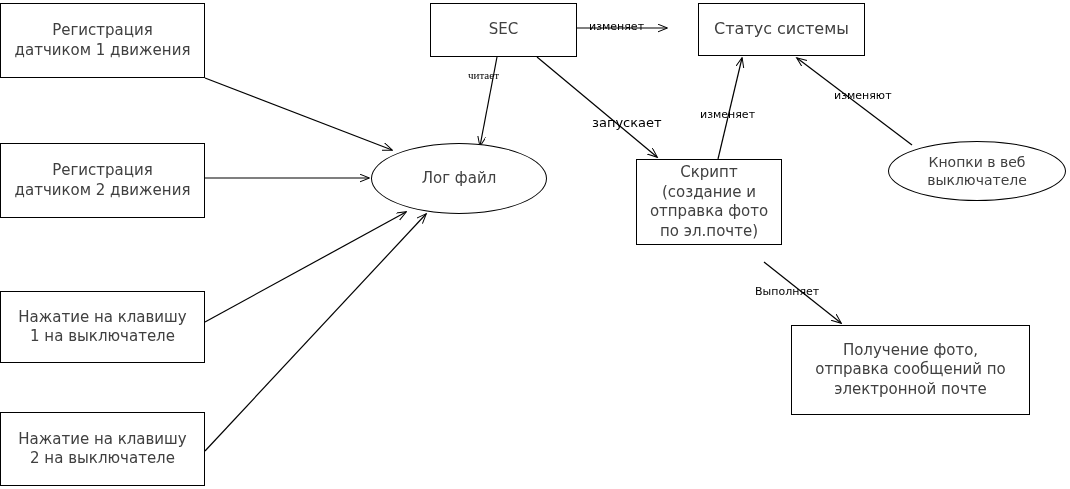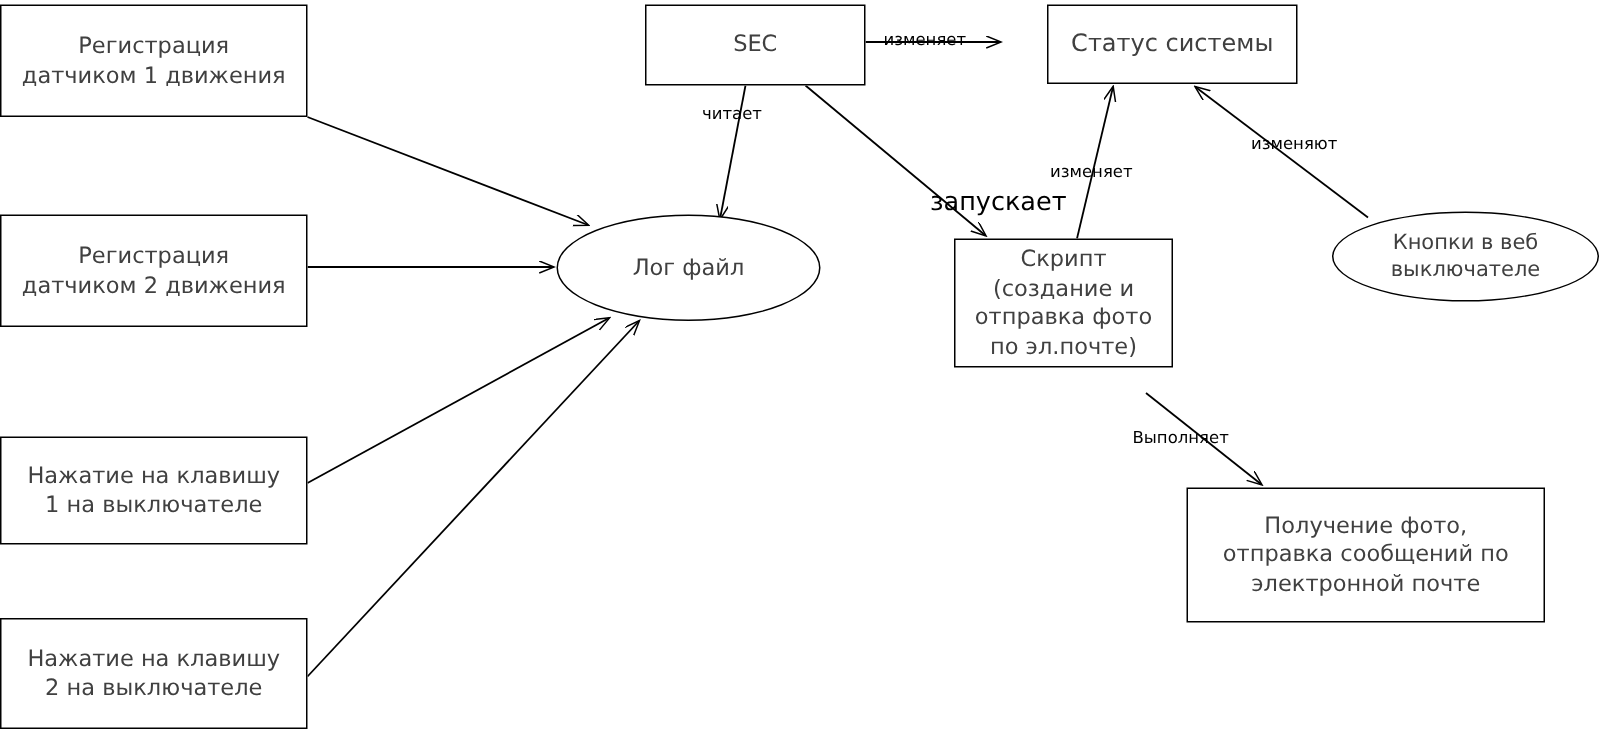--- a/index.html
+++ b/index.html
@@ -91,21 +91,21 @@
 (создание и
 отправка фото
 по эл.почте)</div>
       <div class="node ellipse" style="left: 888px; top: 141px; width: 178px; height: 60px; font-size: 14px;">Кнопки в веб
 выключателе</div>
       <div class="node box" style="left: 791px; top: 325px; width: 239px; height: 90px; font-size: 15px;">Получение фото,
 отправка сообщений по
 электронной почте</div>
     </div>
   <div id="labels-group">
-      <div class="edge-label" style="left: 468px; top: 70px; font-size: 11px;">читает</div>
+      <div class="edge-label" style="left: 468px; top: 70px; font-size: 11px; font-family: Liberation Serif, serif;">читает</div>
       <div class="edge-label" style="left: 589px; top: 21px; font-size: 11px;">изменяет</div>
-      <div class="edge-label" style="left: 592px; top: 127px; font-size: 17px; margin-left: 28px;">запускает</div>
+      <div class="edge-label" style="left: 592px; top: 116px; font-size: 13px;">запускает</div>
       <div class="edge-label" style="left: 700px; top: 109px; font-size: 11px;">изменяет</div>
       <div class="edge-label" style="left: 834px; top: 90px; font-size: 11px;">изменяют</div>
       <div class="edge-label" style="left: 755px; top: 286px; font-size: 11px;">Выполняет</div>
     </div>
 
 </div>
 
 </body></html>

